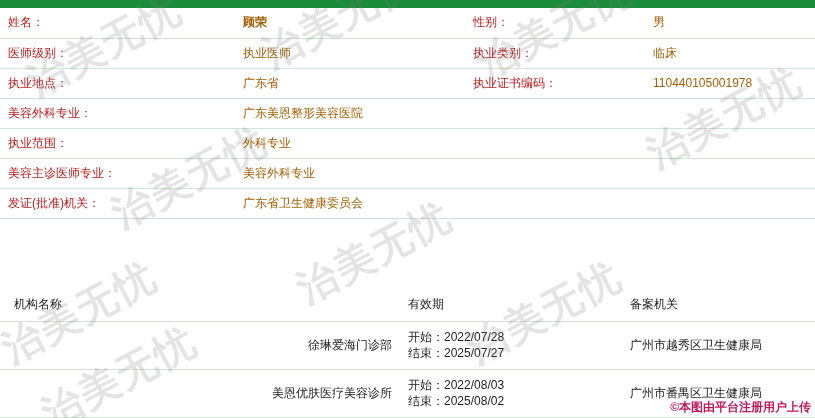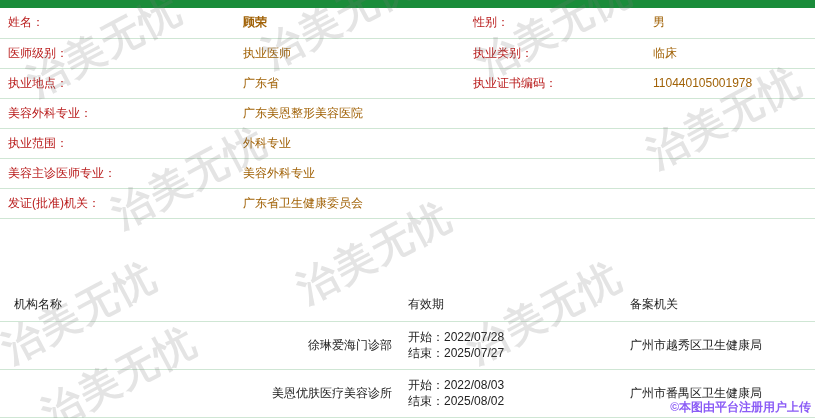--- a/index.html
+++ b/index.html
@@ -105,21 +105,21 @@
   .sc1 { width: 400px; text-align: right; }
   .sc2 { width: 222px; }
   .sc3 { width: 193px; }
   .date-line { line-height: 16px; white-space: nowrap; }
   .footer-credit {
     position: absolute;
     right: 4px;
     bottom: 2px;
     font-size: 12px;
     font-weight: bold;
-    color: #8b5cf6;
+    color: #be185d;
     z-index: 9;
     white-space: nowrap;
   }
   .indent { padding-left: 14px !important; }
 </style>
 </head>
 <body>
 
 <div class="page">
 

